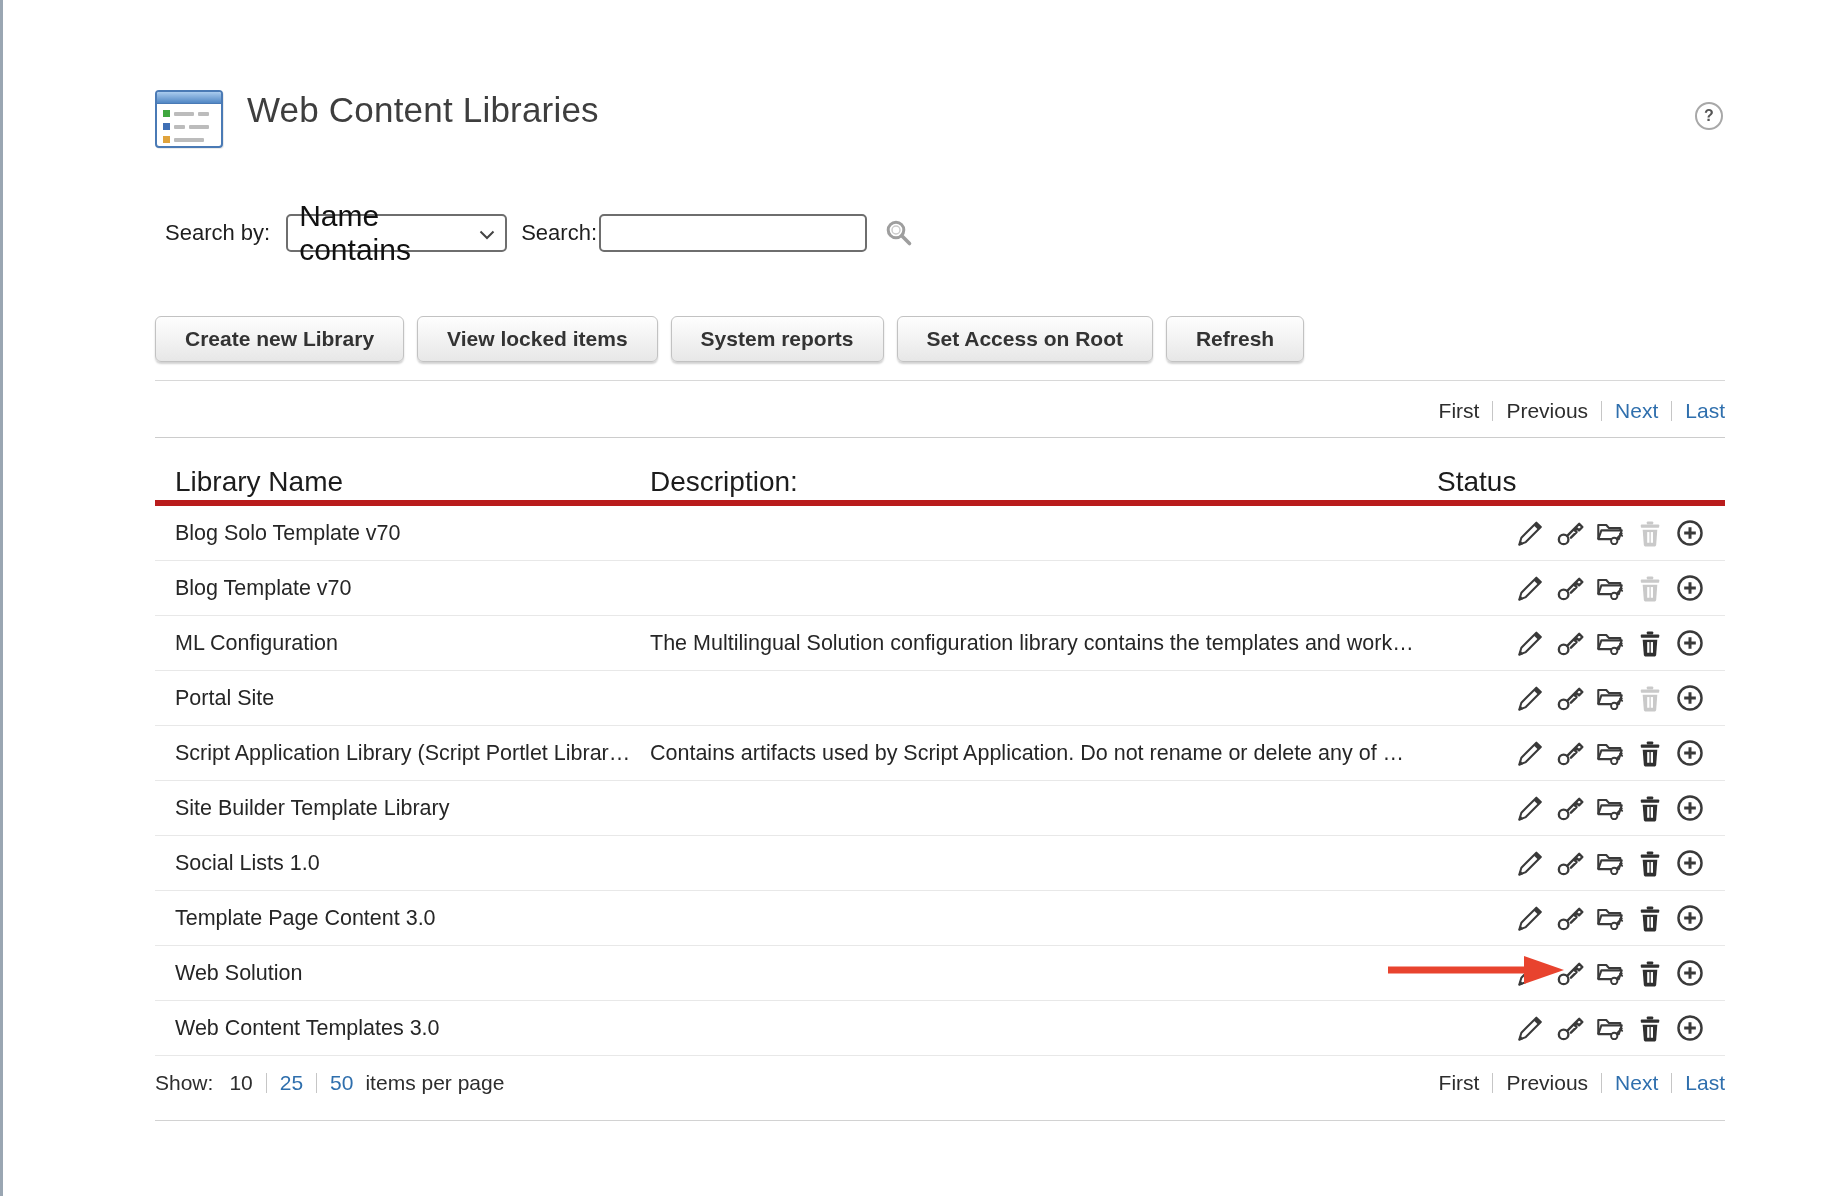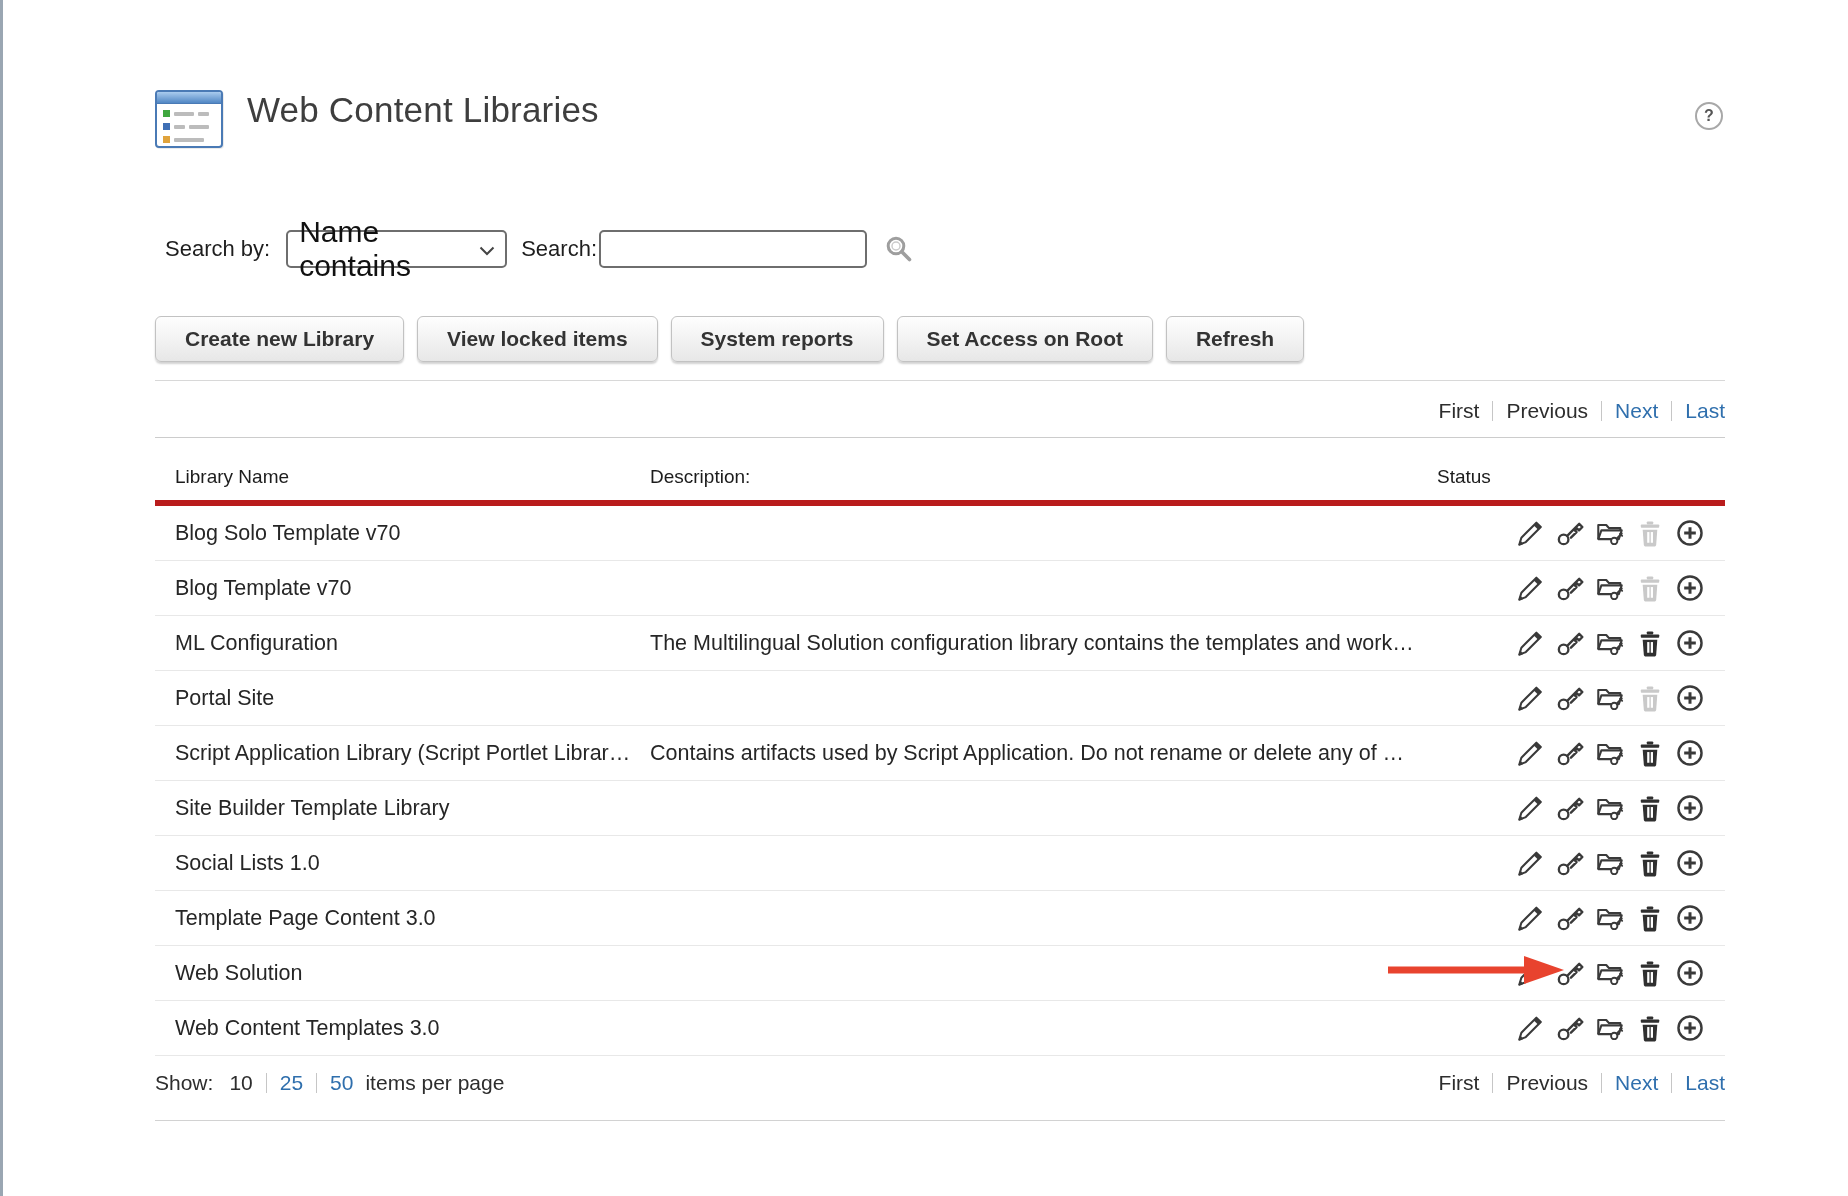--- a/index.html
+++ b/index.html
@@ -17,21 +17,21 @@
   .lib-icon-row { display:flex; align-items:center; gap:4px; margin:6px 6px 0 6px; }
   .bullet { width:7px; height:7px; flex:none; }
   .bullet.green { background:#3fa73f; } .bullet.blue { background:#3f6fb5; } .bullet.orange { background:#e0a33c; }
   .tline { height:4px; background:#bcbcbc; border-radius:1px; }
   .tline.w1 { width:20px; } .tline.w2 { width:11px; } .tline.w3 { width:30px; }
   .page-title { font-size:35px; color:#3e3e3e; letter-spacing:.2px; }
   .help-icon { position:absolute; top:102px; right:2px; width:24px; height:24px; border:2px solid #a8a8a8;
     border-radius:50%; color:#555; font-size:16px; font-weight:bold; display:flex; align-items:center; justify-content:center; cursor:pointer; }
 
   
-  .search-row { position:absolute; top:228px; left:10px; height:42px; display:flex; align-items:center; font-size:22px; color:#1e1e1e; }
+  .search-row { position:absolute; top:212px; left:10px; height:42px; display:flex; align-items:center; font-size:22px; color:#1e1e1e; }
   .search-by-label { margin-right:16px; }
   .fake-select { width:221px; height:38px; box-sizing:border-box; border:2px solid #6e6e6e; border-radius:5px; background:#fff;
     display:flex; align-items:center; justify-content:space-between; padding:0 10px 0 11px; margin-right:14px; cursor:pointer; }
   .fake-select .sel-text { font-size:30px; color:#111; }
   .search-label { margin-right:2px; }
   .search-input { width:268px; height:38px; box-sizing:border-box; border:2px solid #6e6e6e; border-radius:5px; font-size:21px; padding:0 8px; margin-right:16px; outline:none; }
   .mag-btn { width:32px; height:32px; background:none; border:none; padding:0; cursor:pointer; }
 
   
   .toolbar { position:absolute; top:316px; left:0; display:flex; gap:13px; }
@@ -41,21 +41,21 @@
   .divider { position:absolute; left:0; width:1570px; height:1px; background:#d8d8d8; }
 
   
   .pager { display:flex; align-items:center; font-size:21px; color:#2d2d2d; white-space:nowrap; }
   .pager .sep, .vsep { width:1px; height:20px; background:#c6c6c6; margin:0 13px; flex:none; }
   .pager-top { position:absolute; top:396px; right:0; height:30px; }
   a.link { color:#2f6fad; text-decoration:none; cursor:pointer; }
   .pg-disabled { color:#2d2d2d; }
 
   
-  .thead { position:absolute; top:460px; left:0; width:1570px; height:40px; font-size:19px; color:#1c1c1c; }
+  .thead { position:absolute; top:460px; left:0; width:1570px; height:40px; font-size:28px; color:#1c1c1c; }
   .thead span { position:absolute; top:6px; white-space:nowrap; }
   .th-name { left:20px; } .th-desc { left:495px; } .th-status { left:1282px; }
   .rows { position:absolute; top:500px; left:0; width:1570px; border-top:6px solid #b91c1c; }
   .row { height:55px; box-sizing:border-box; border-bottom:1px solid #e8e8e8; display:flex; align-items:center;
     padding:0 20px; position:relative; font-size:21.5px; color:#262626; }
   .c-name { width:475px; flex:none; white-space:nowrap; overflow:hidden; text-overflow:clip; }
   .c-desc { flex:1; white-space:nowrap; overflow:hidden; }
   .c-actions { flex:none; width:190px; display:flex; gap:10px; align-items:center; }
   .icon-btn { width:30px; height:30px; padding:0; border:none; background:none; color:#3a3a3a; cursor:pointer; flex:none; }
   .icon-btn svg { display:block; width:30px; height:30px; }

